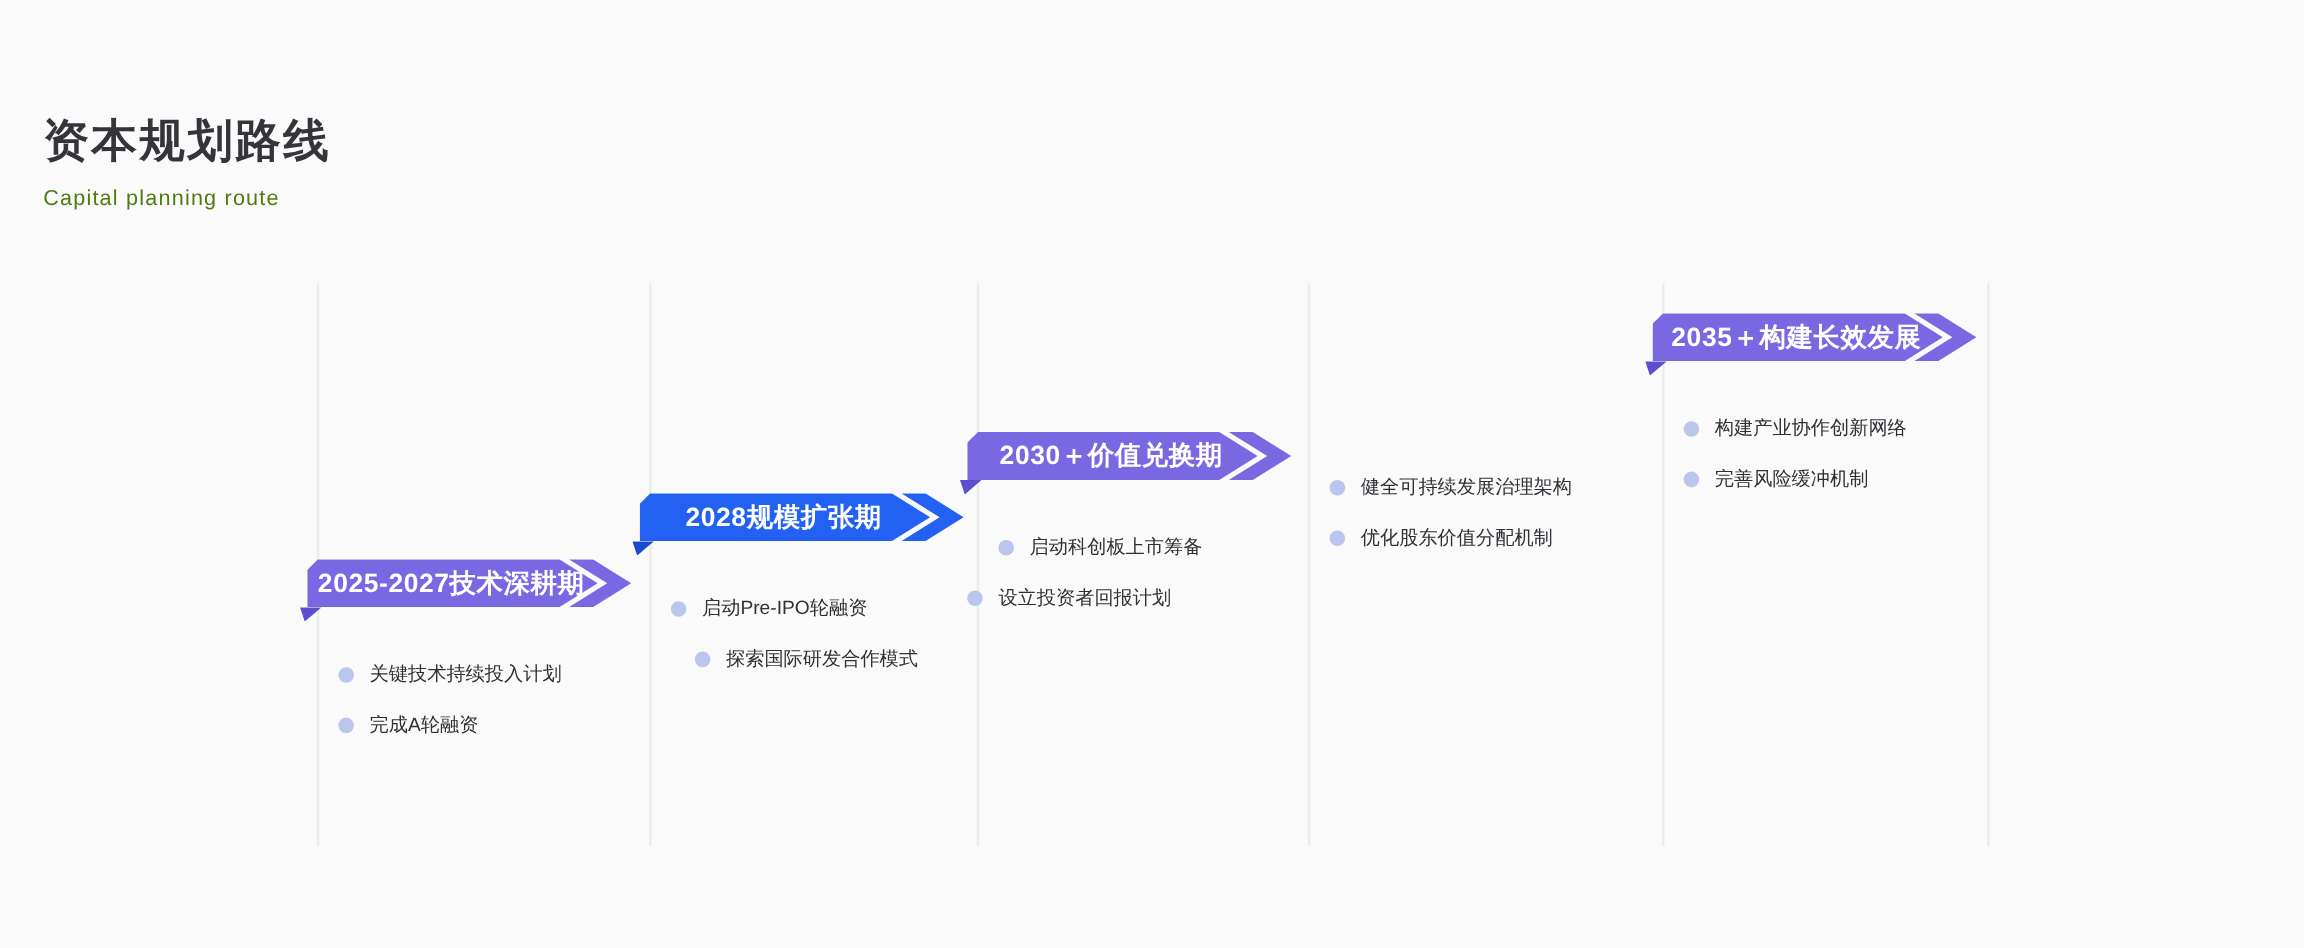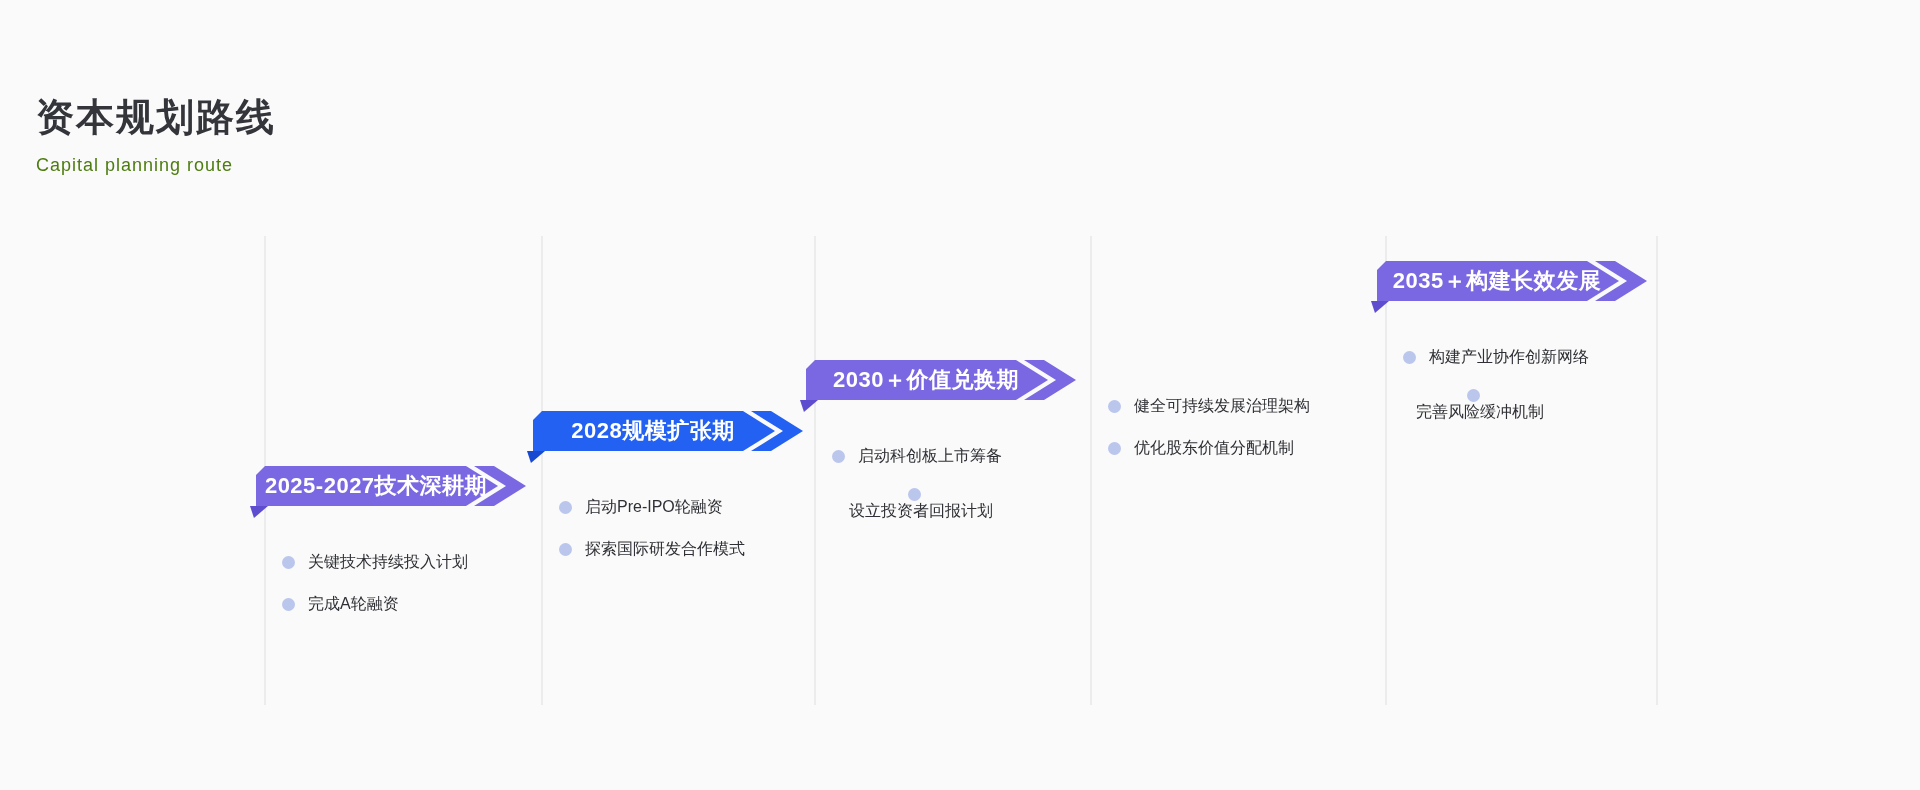--- a/index.html
+++ b/index.html
@@ -133,35 +133,35 @@
       <div class="banner" style="left: 533px; top: 411px;">
         <div class="banner-body" style="background: rgb(34, 97, 241);"></div>
         <div class="banner-tip" style="background: rgb(34, 97, 241);"></div>
         <div class="banner-fold" style="background: rgb(23, 73, 209);"></div>
         <div class="banner-label" style="color: rgb(255, 255, 255);">2028规模扩张期</div>
       </div>
       <div class="milestone" style="left: 559px; top: 497px;">
         <div class="milestone-bullet" style="background: rgb(186, 198, 236);"></div>
         <div class="milestone-text">启动Pre-IPO轮融资</div>
       </div>
-      <div class="milestone" style="left: 559px; top: 539px; text-align: center;">
+      <div class="milestone" style="left: 579px; top: 539px; text-align: center;">
         <div class="milestone-bullet" style="background: rgb(186, 198, 236);"></div>
         <div class="milestone-text">探索国际研发合作模式</div>
       </div>
       <div class="banner" style="left: 806px; top: 360px;">
         <div class="banner-body" style="background: rgb(122, 104, 226);"></div>
         <div class="banner-tip" style="background: rgb(122, 104, 226);"></div>
         <div class="banner-fold" style="background: rgb(94, 77, 206);"></div>
         <div class="banner-label" style="color: rgb(255, 255, 255);">2030＋价值兑换期</div>
       </div>
       <div class="milestone" style="left: 832px; top: 446px;">
         <div class="milestone-bullet" style="background: rgb(186, 198, 236);"></div>
         <div class="milestone-text">启动科创板上市筹备</div>
       </div>
-      <div class="milestone" style="left: 836px; top: 488px; flex-direction: column;">
+      <div class="milestone" style="left: 806px; top: 488px;">
         <div class="milestone-bullet" style="background: rgb(186, 198, 236);"></div>
         <div class="milestone-text">设立投资者回报计划</div>
       </div>
       <div class="milestone" style="left: 1108px; top: 396px;">
         <div class="milestone-bullet" style="background: rgb(186, 198, 236);"></div>
         <div class="milestone-text">健全可持续发展治理架构</div>
       </div>
       <div class="milestone" style="left: 1108px; top: 438px;">
         <div class="milestone-bullet" style="background: rgb(186, 198, 236);"></div>
         <div class="milestone-text">优化股东价值分配机制</div>
@@ -169,18 +169,18 @@
       <div class="banner" style="left: 1377px; top: 261px;">
         <div class="banner-body" style="background: rgb(122, 104, 226);"></div>
         <div class="banner-tip" style="background: rgb(122, 104, 226);"></div>
         <div class="banner-fold" style="background: rgb(94, 77, 206);"></div>
         <div class="banner-label" style="color: rgb(255, 255, 255);">2035＋构建长效发展</div>
       </div>
       <div class="milestone" style="left: 1403px; top: 347px;">
         <div class="milestone-bullet" style="background: rgb(186, 198, 236);"></div>
         <div class="milestone-text">构建产业协作创新网络</div>
       </div>
-      <div class="milestone" style="left: 1403px; top: 389px; flex-direction: column;">
+      <div class="milestone" style="left: 1403px; top: 389px;">
         <div class="milestone-bullet" style="background: rgb(186, 198, 236);"></div>
         <div class="milestone-text">完善风险缓冲机制</div>
       </div>
     </div>
 </div>
 
 </body></html>

